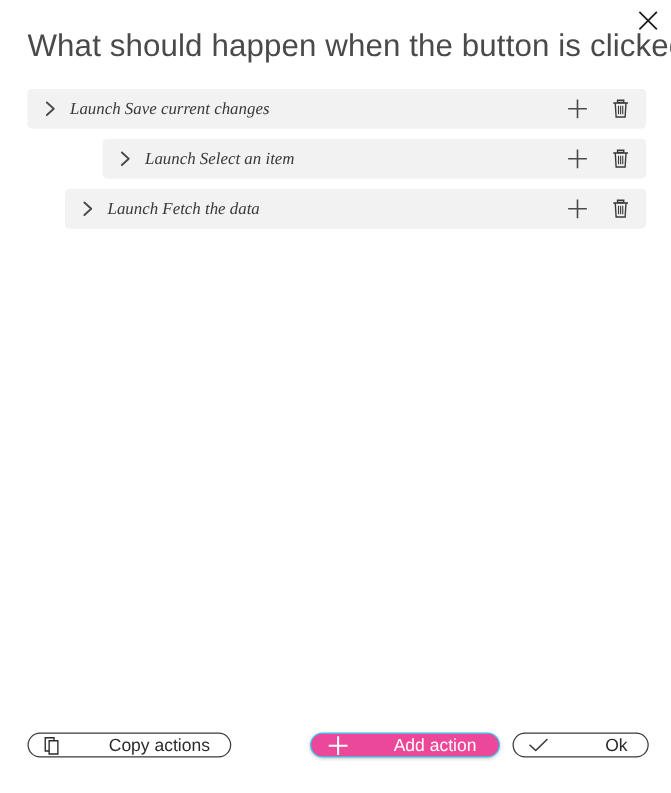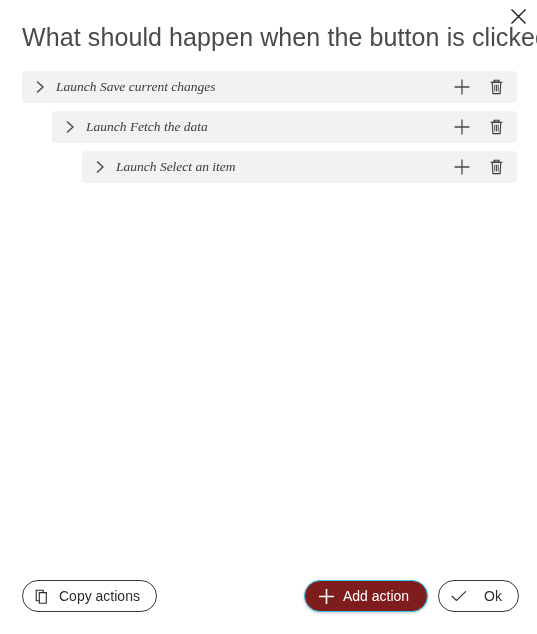--- a/index.html
+++ b/index.html
@@ -122,46 +122,47 @@
     display: flex;
     align-items: center;
     padding: 0 18px 12px 22px;
     position: relative;
   }
 
   .btn {
     display: inline-flex;
     align-items: center;
     justify-content: space-between;
-    height: 32px;
+    height: 20px;
     border-radius: 16px;
     font-size: 14px;
     cursor: pointer;
     padding: 0 16px;
     background: #ffffff;
     border: 1px solid #3a3a3a;
     color: #2b2b2b;
     white-space: nowrap;
     font-family: "Liberation Sans", sans-serif;
+    gap: 28px;
   }
   .btn svg { display: block; }
   .btn-label { line-height: 1; }
 
   .btn-copy { padding: 0 16px 0 12px; }
   .btn-copy .btn-label { margin-left: 8px; }
 
   .footer-right {
     margin-left: auto;
     display: flex;
     align-items: center;
     gap: 10px;
   }
 
   .btn-primary {
-    background: #7f1d1d;
+    background: #ec4899;
     border: 1px solid #36c6f0;
     color: #ffffff;
     padding: 0 18px 0 12px;
     box-shadow: 0 1px 3px rgba(0,0,0,0.22);
   }
   .btn-primary .btn-label { margin-left: 7px; font-size: 14px; }
 
   .btn-ok { padding: 0 16px 0 11px; }
   .btn-ok .btn-label { margin-left: 16px; }
 </style>
@@ -201,53 +202,53 @@
           <svg width="17" height="18" viewBox="0 0 17 18" aria-hidden="true">
             <path d="M6 2.2 H11 V4 H6 Z" stroke="#3a3a3a" stroke-width="1.1" fill="none"></path>
             <path d="M2.6 4.3 H14.4" stroke="#3a3a3a" stroke-width="1.2"></path>
             <path d="M4.2 4.3 L4.9 15.6 H12.1 L12.8 4.3" stroke="#3a3a3a" stroke-width="1.1" fill="none"></path>
             <path d="M6.8 6.6 V13.4 M8.5 6.6 V13.4 M10.2 6.6 V13.4" stroke="#3a3a3a" stroke-width="0.9"></path>
           </svg>
         </span>
       </button>
     </div>
 
+    <div class="action-row" data-depth="2">
+      <span class="expand-icon">
+        <svg width="13" height="16" viewBox="0 0 13 16" aria-hidden="true">
+          <path d="M3.5 3 L9 8 L3.5 13" stroke="#4a4a4a" stroke-width="1.5" fill="none" stroke-linecap="round" stroke-linejoin="round"></path>
+        </svg>
+      </span>
+      <span class="action-label">Launch Select an item</span>
+      <button class="row-btn" title="Add">
+        <span>
+          <svg width="18" height="18" viewBox="0 0 18 18" aria-hidden="true">
+            <path d="M9 1.5 V16.5 M1.5 9 H16.5" stroke="#4a4a4a" stroke-width="1.3" fill="none"></path>
+          </svg>
+        </span>
+      </button>
+      <button class="row-btn" title="Delete">
+        <span>
+          <svg width="17" height="18" viewBox="0 0 17 18" aria-hidden="true">
+            <path d="M6 2.2 H11 V4 H6 Z" stroke="#3a3a3a" stroke-width="1.1" fill="none"></path>
+            <path d="M2.6 4.3 H14.4" stroke="#3a3a3a" stroke-width="1.2"></path>
+            <path d="M4.2 4.3 L4.9 15.6 H12.1 L12.8 4.3" stroke="#3a3a3a" stroke-width="1.1" fill="none"></path>
+            <path d="M6.8 6.6 V13.4 M8.5 6.6 V13.4 M10.2 6.6 V13.4" stroke="#3a3a3a" stroke-width="0.9"></path>
+          </svg>
+        </span>
+      </button>
+    </div>
+
     <div class="action-row" data-depth="1">
       <span class="expand-icon">
         <svg width="13" height="16" viewBox="0 0 13 16" aria-hidden="true">
           <path d="M3.5 3 L9 8 L3.5 13" stroke="#4a4a4a" stroke-width="1.5" fill="none" stroke-linecap="round" stroke-linejoin="round"></path>
         </svg>
       </span>
       <span class="action-label">Launch Fetch the data</span>
-      <button class="row-btn" title="Add">
-        <span>
-          <svg width="18" height="18" viewBox="0 0 18 18" aria-hidden="true">
-            <path d="M9 1.5 V16.5 M1.5 9 H16.5" stroke="#4a4a4a" stroke-width="1.3" fill="none"></path>
-          </svg>
-        </span>
-      </button>
-      <button class="row-btn" title="Delete">
-        <span>
-          <svg width="17" height="18" viewBox="0 0 17 18" aria-hidden="true">
-            <path d="M6 2.2 H11 V4 H6 Z" stroke="#3a3a3a" stroke-width="1.1" fill="none"></path>
-            <path d="M2.6 4.3 H14.4" stroke="#3a3a3a" stroke-width="1.2"></path>
-            <path d="M4.2 4.3 L4.9 15.6 H12.1 L12.8 4.3" stroke="#3a3a3a" stroke-width="1.1" fill="none"></path>
-            <path d="M6.8 6.6 V13.4 M8.5 6.6 V13.4 M10.2 6.6 V13.4" stroke="#3a3a3a" stroke-width="0.9"></path>
-          </svg>
-        </span>
-      </button>
-    </div>
-
-    <div class="action-row" data-depth="2">
-      <span class="expand-icon">
-        <svg width="13" height="16" viewBox="0 0 13 16" aria-hidden="true">
-          <path d="M3.5 3 L9 8 L3.5 13" stroke="#4a4a4a" stroke-width="1.5" fill="none" stroke-linecap="round" stroke-linejoin="round"></path>
-        </svg>
-      </span>
-      <span class="action-label">Launch Select an item</span>
       <button class="row-btn" title="Add">
         <span>
           <svg width="18" height="18" viewBox="0 0 18 18" aria-hidden="true">
             <path d="M9 1.5 V16.5 M1.5 9 H16.5" stroke="#4a4a4a" stroke-width="1.3" fill="none"></path>
           </svg>
         </span>
       </button>
       <button class="row-btn" title="Delete">
         <span>
           <svg width="17" height="18" viewBox="0 0 17 18" aria-hidden="true">

